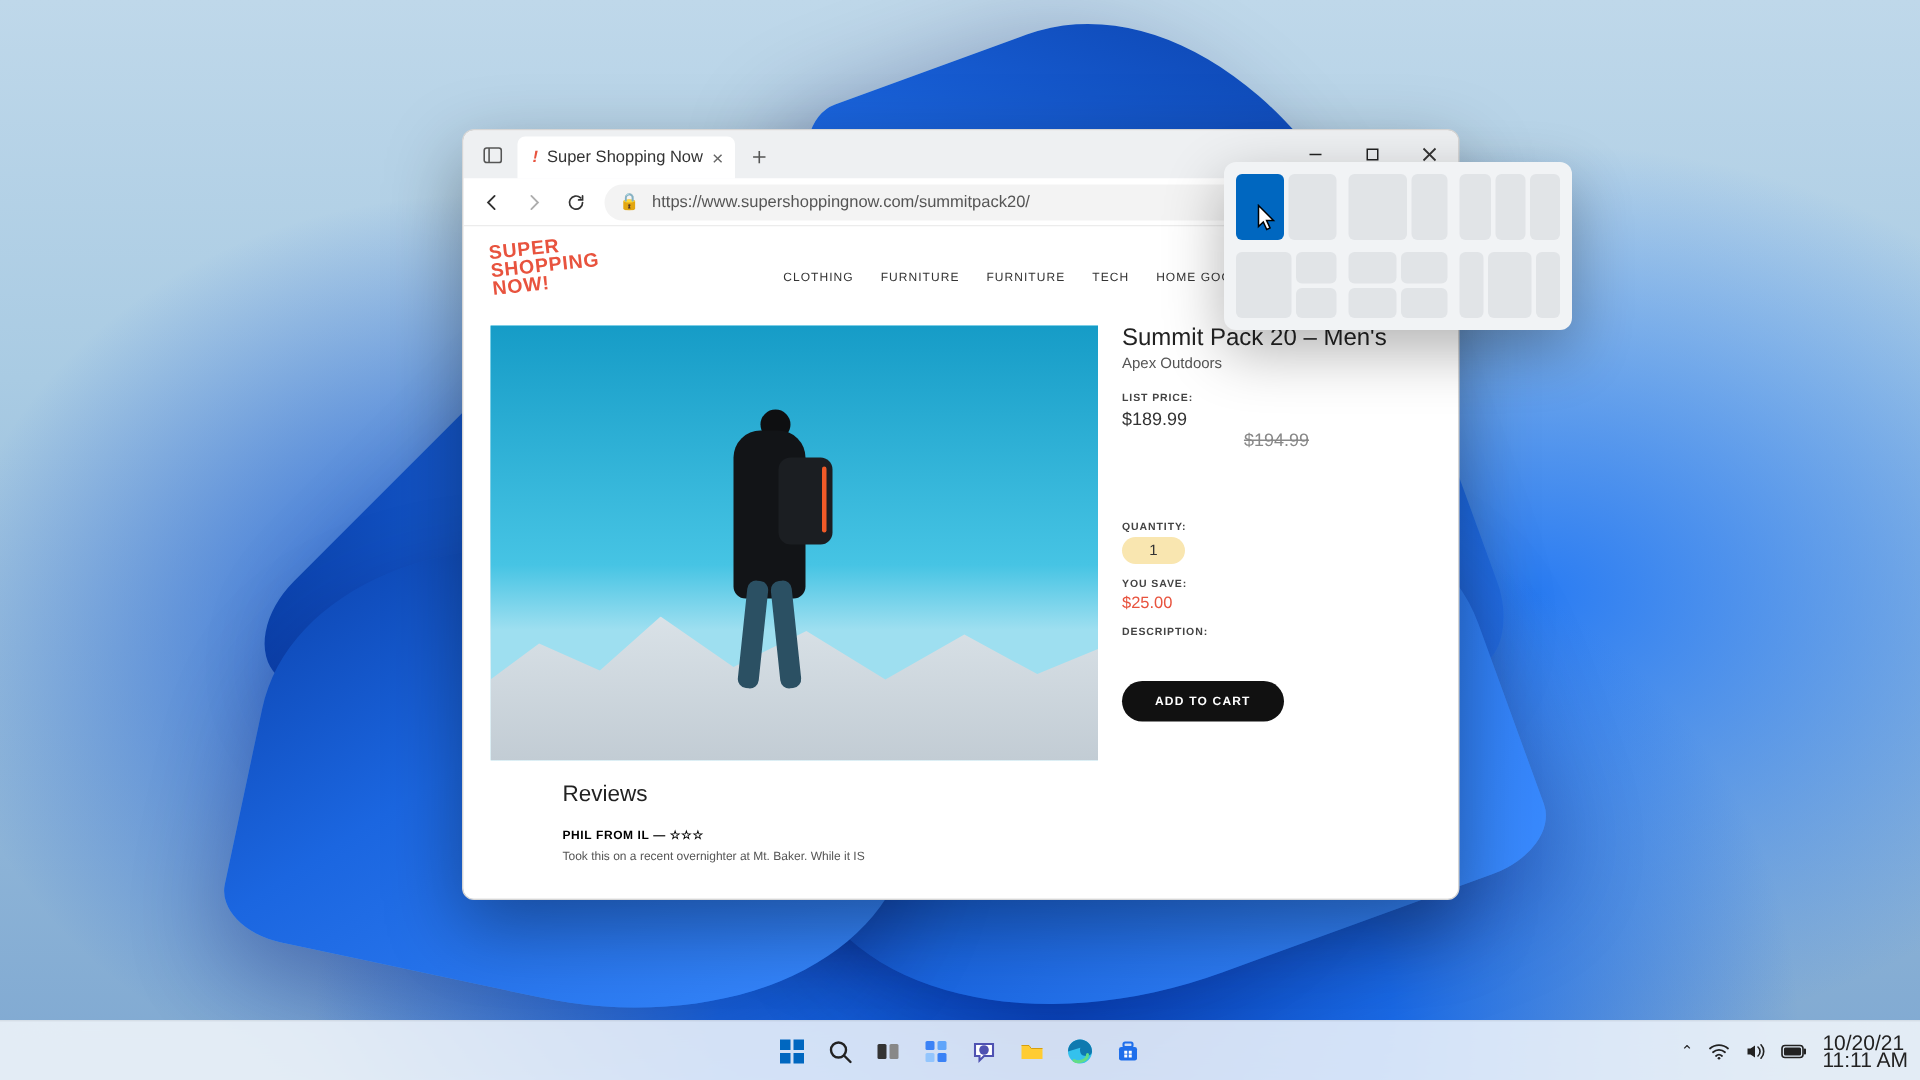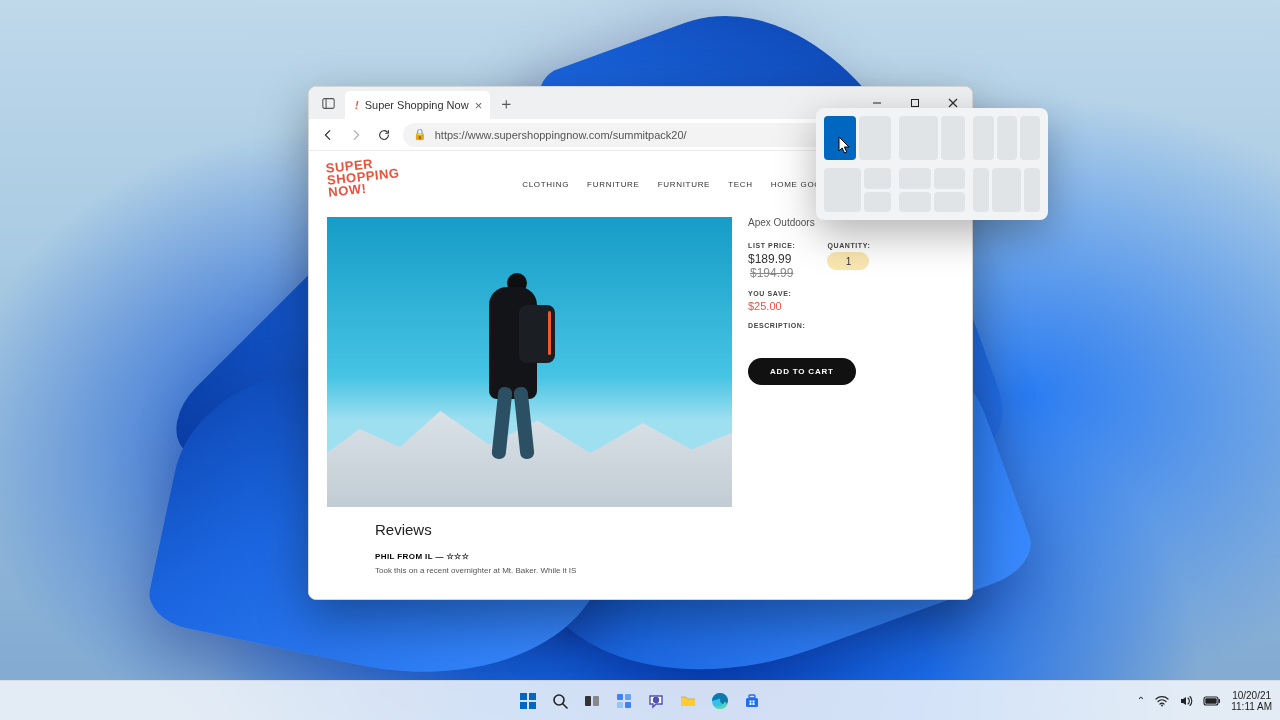--- a/index.html
+++ b/index.html
@@ -24,21 +24,21 @@
 .p4{width:480px;height:320px;left:430px;top:330px;transform:rotate(-20deg);border-radius:10% 50% 10% 50%;}
 .p5{width:440px;height:300px;left:80px;top:360px;transform:rotate(12deg);}
 
 
 .taskbar { position:absolute; bottom:0; left:0; right:0; height:40px;
   background:rgba(245,248,252,.85); backdrop-filter:blur(20px);
   display:flex; align-items:center; border-top:1px solid rgba(0,0,0,.06);}
 .tb-center { position:absolute; left:50%; transform:translateX(-50%); display:flex; gap:4px; align-items:center;}
 .tb-icon { width:28px; height:28px; display:flex; align-items:center; justify-content:center; border-radius:4px; cursor:pointer;}
 .tb-right { position:absolute; right:8px; display:flex; align-items:center; gap:10px; font-size:10px; color:#222;}
-.tb-time{text-align:center; line-height:11px; font-size:10px;}
+.tb-time{text-align:left; line-height:11px; font-size:14px;}
 
 
 .window { position:absolute; left:308px; top:86px; width:665px; height:514px;
   background:#fff; border-radius:8px; box-shadow:0 18px 50px rgba(0,0,0,.35);
   display:flex; flex-direction:column; overflow:hidden; border:1px solid #d6d6d6;}
 .titlebar { height:32px; background:#eef0f2; display:flex; align-items:center; padding:0 0 0 6px; gap:4px;}
 .tabstrip-btn{width:26px;height:26px;display:flex;align-items:center;justify-content:center;color:#555;border-radius:4px;cursor:pointer;}
 .tab { display:flex; align-items:center; gap:6px; background:#fff; height:28px; border-radius:5px 5px 0 0; padding:0 8px 0 10px; font-size:11px; color:#333; margin-top:4px; min-width:140px;}
 .tab .x{margin-left:auto;color:#666;font-size:13px;cursor:pointer;}
 .newtab{width:24px;height:24px;display:flex;align-items:center;justify-content:center;color:#555;border-radius:4px;cursor:pointer;margin-top:2px;}
@@ -66,21 +66,21 @@
 .person .head{width:20px;height:20px;border-radius:50%;background:#0e0f11;position:absolute;top:-14px;left:18px;}
 .person .legs{position:absolute;top:100px;left:6px;width:36px;height:70px;}
 .person .leg{position:absolute;width:14px;height:72px;background:#2b5063;border-radius:6px;}
 .person .leg.l{left:0;transform:rotate(6deg);} .person .leg.r{right:0;transform:rotate(-6deg);}
 .pack{position:absolute;top:18px;left:30px;width:36px;height:58px;background:#1b1e22;border-radius:8px;}
 .pack::after{content:"";position:absolute;right:4px;top:6px;width:3px;height:44px;background:#f05a28;border-radius:2px;}
 
 .details{flex:1;font-size:10px;color:#333;}
 .ptitle{font-size:16px;color:#222;margin-bottom:2px;}
 .brand{font-size:10px;color:#555;margin-bottom:14px;}
-.row{display:flex;gap:32px;margin-bottom:10px;}
+.row{display:flex;gap:48px;margin-bottom:10px;flex-direction:column;}
 .lbl{font-size:7px;letter-spacing:.6px;font-weight:700;color:#444;margin-bottom:3px;}
 .price{font-size:12px;}
 .strike{text-decoration:line-through;color:#888;text-align:center;}
 .qty{background:#f9e6b0;border-radius:12px;width:42px;height:18px;display:flex;align-items:center;justify-content:center;font-size:10px;}
 .save{color:#e8533e;font-size:11px;}
 .desc{font-size:8px;line-height:11px;color:#555;max-width:190px;margin-top:4px;}
 .addcart{margin-top:26px;background:#111;color:#fff;border:none;border-radius:18px;padding:9px 22px;font-size:8px;letter-spacing:.8px;font-weight:700;cursor:pointer;}
 
 .reviews{padding:6px 66px 0 66px;}
 .rtitle{font-size:15px;color:#222;margin-bottom:14px;}
@@ -195,20 +195,21 @@
             <div class="head"></div>
             <div class="body"></div>
             <div class="pack"></div>
           <div class="legs">
               <div class="leg l"></div>
               <div class="leg r"></div>
             </div>
         </div>
       </div>
       <div class="details">
+        <div class="ptitle">Summit Pack 20 – Men's</div>
         <div class="brand">Apex Outdoors</div>
         <div class="row">
           <div>
             <div class="lbl">LIST PRICE:</div>
             <div class="price">$189.99</div>
             <div class="price strike">$194.99</div>
           </div>
           <div>
             <div class="lbl">QUANTITY:</div>
             <div class="qty">

